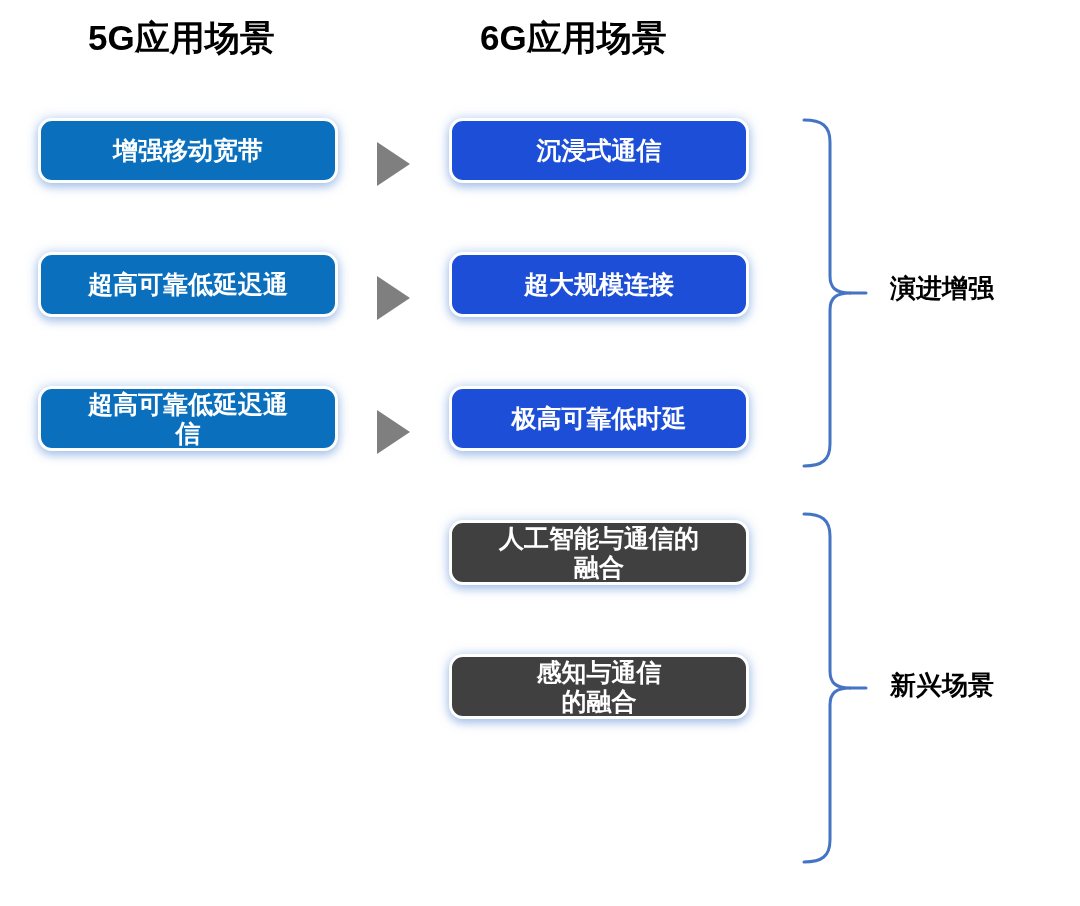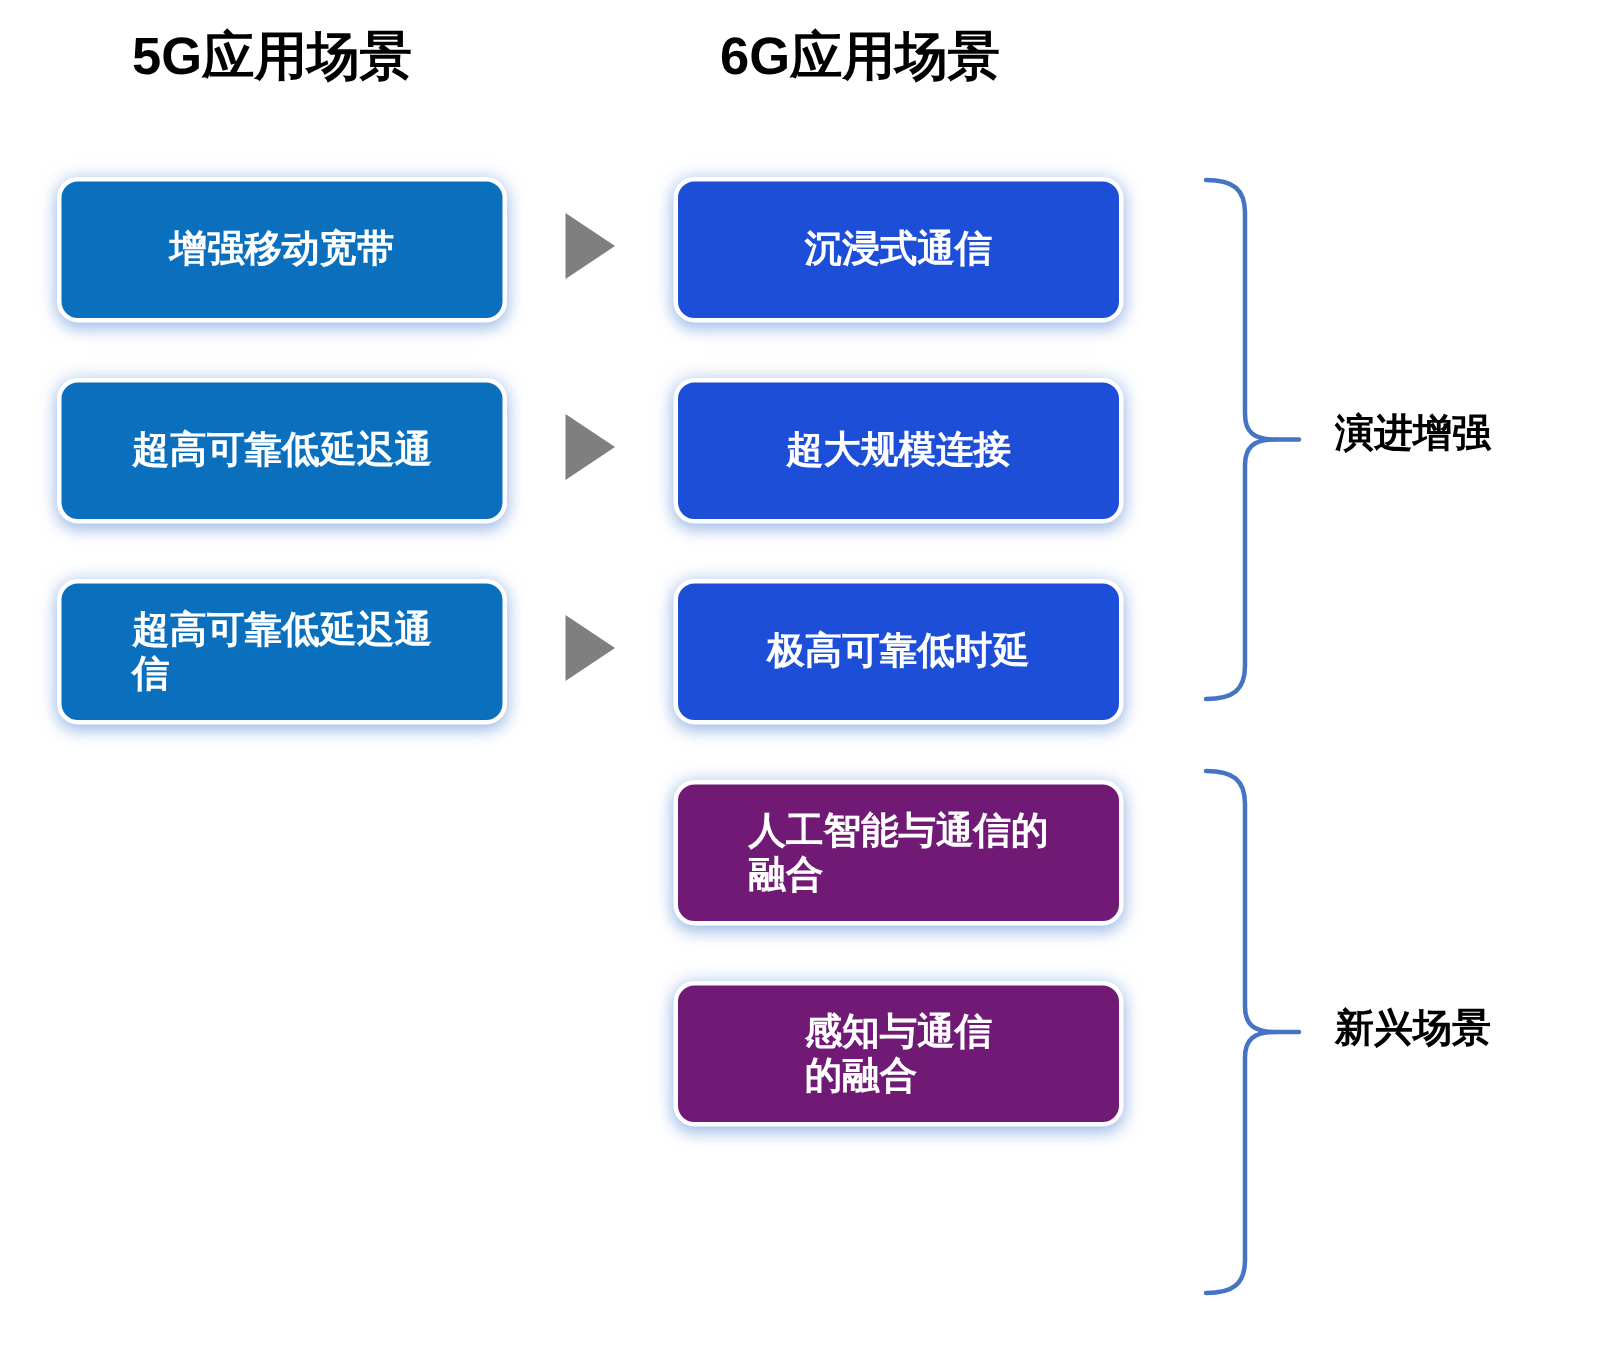--- a/index.html
+++ b/index.html
@@ -28,40 +28,40 @@
     white-space: nowrap;
     line-height: 1;
   }
   #header-5g { left: 88px;  top: 20px; }
   #header-6g { left: 480px; top: 20px; }
 
   
   .pill {
     position: absolute;
     width: 300px;
-    height: 97px;
+    height: 65px;
     border-radius: 14px;
     border: 3px solid #ffffff;
     box-sizing: border-box;
     display: flex;
     align-items: center;
     justify-content: center;
-    text-align: left;
+    text-align: center;
     color: #ffffff;
     font-size: 25px;
     font-weight: bold;
     line-height: 1.16;
     box-shadow: 0 4px 10px rgba(120,160,220,0.55),
                 0 0 12px rgba(150,185,235,0.50);
   }
   .pill span { display: block; padding: 0 6px; }
 
   .pill.blue   { background: #0A70BE; }
   .pill.darkred{ background: #1d4ed8; }
-  .pill.red    { background: #701a75; }
+  .pill.red    { background: #404040; }
 
   .col-left  { left: 38px; }
   .col-right { left: 449px; }
 
   .r1 { top: 118px; }
   .r2 { top: 252px; }
   .r3 { top: 386px; }
   .r4 { top: 520px; }
   .r5 { top: 654px; }
   .r6 { top: 788px; }

